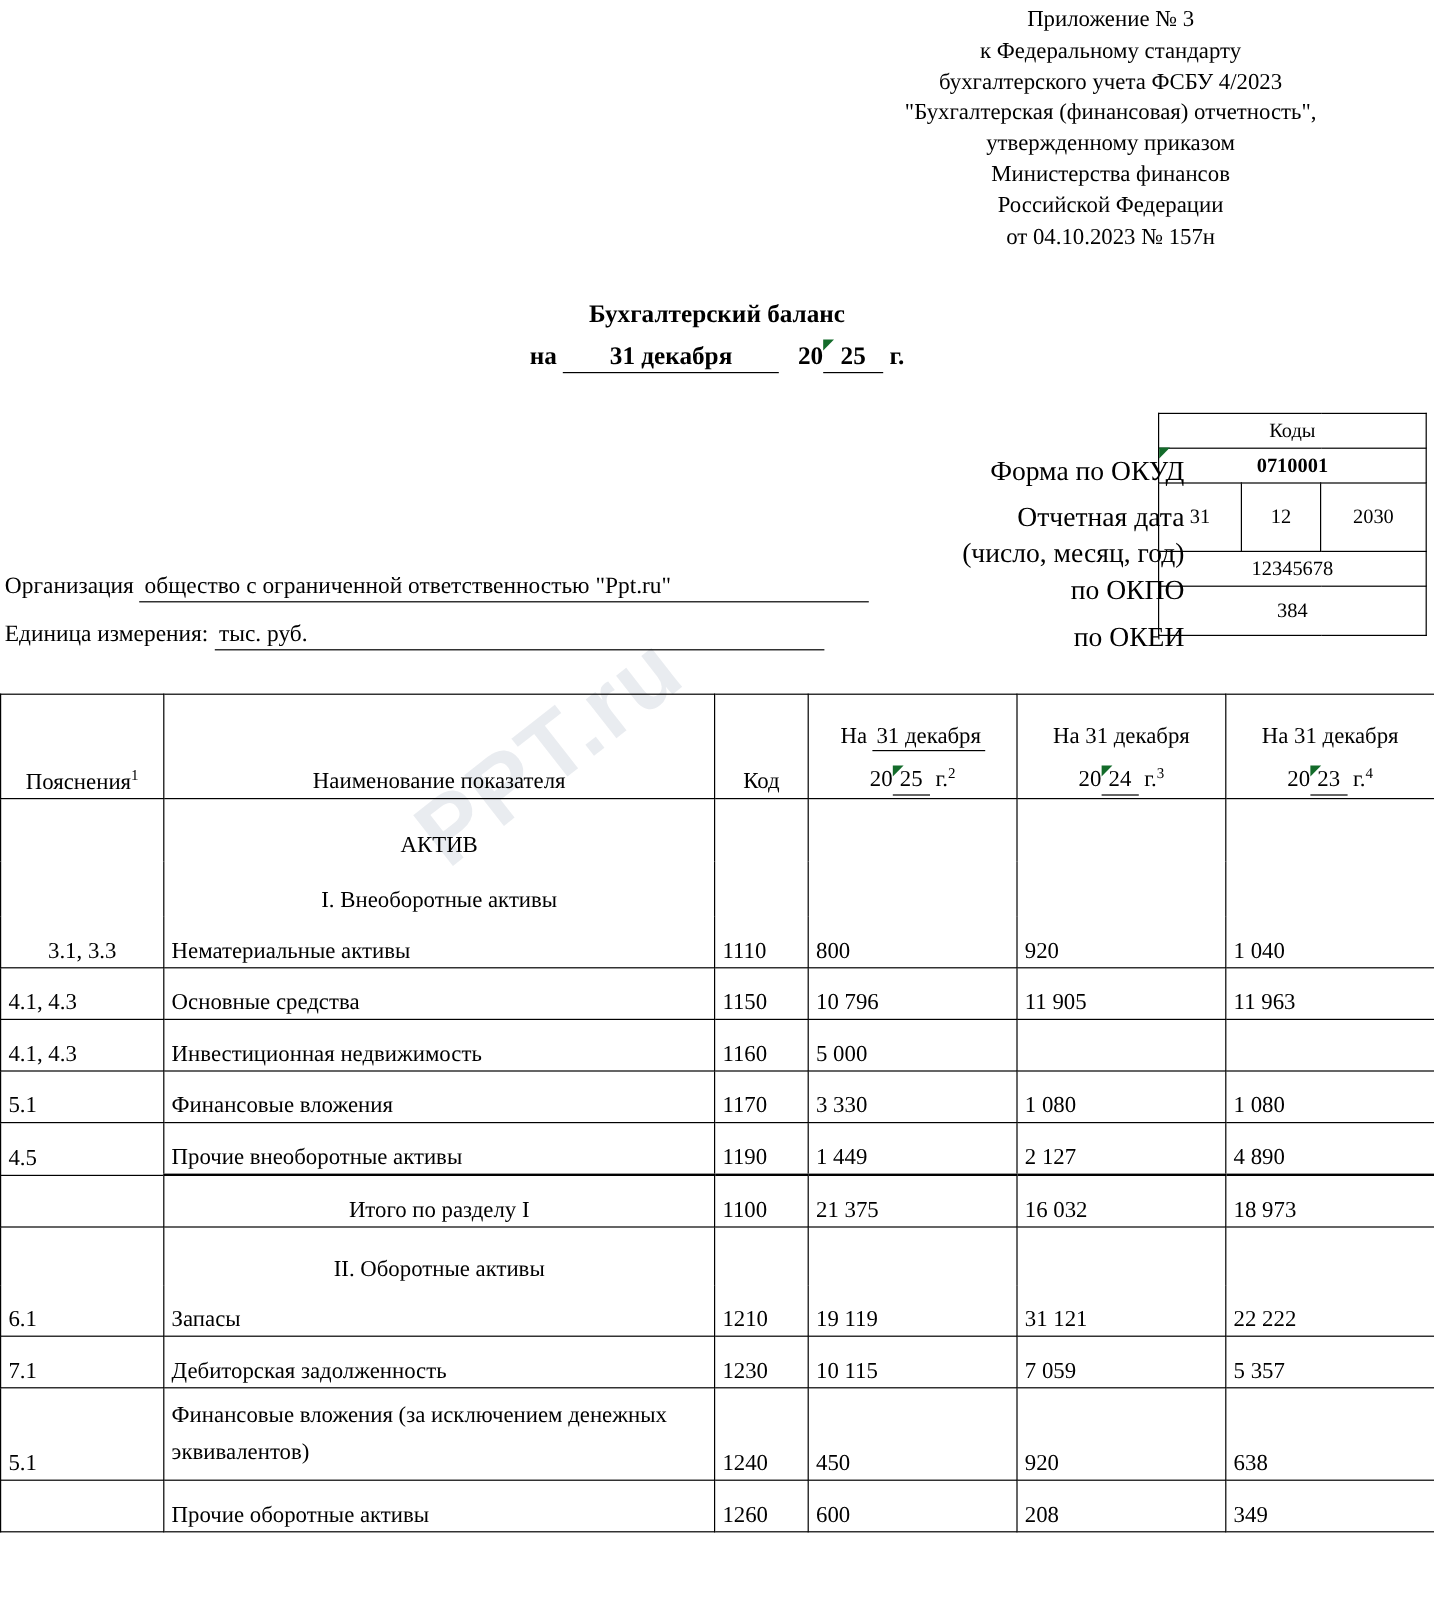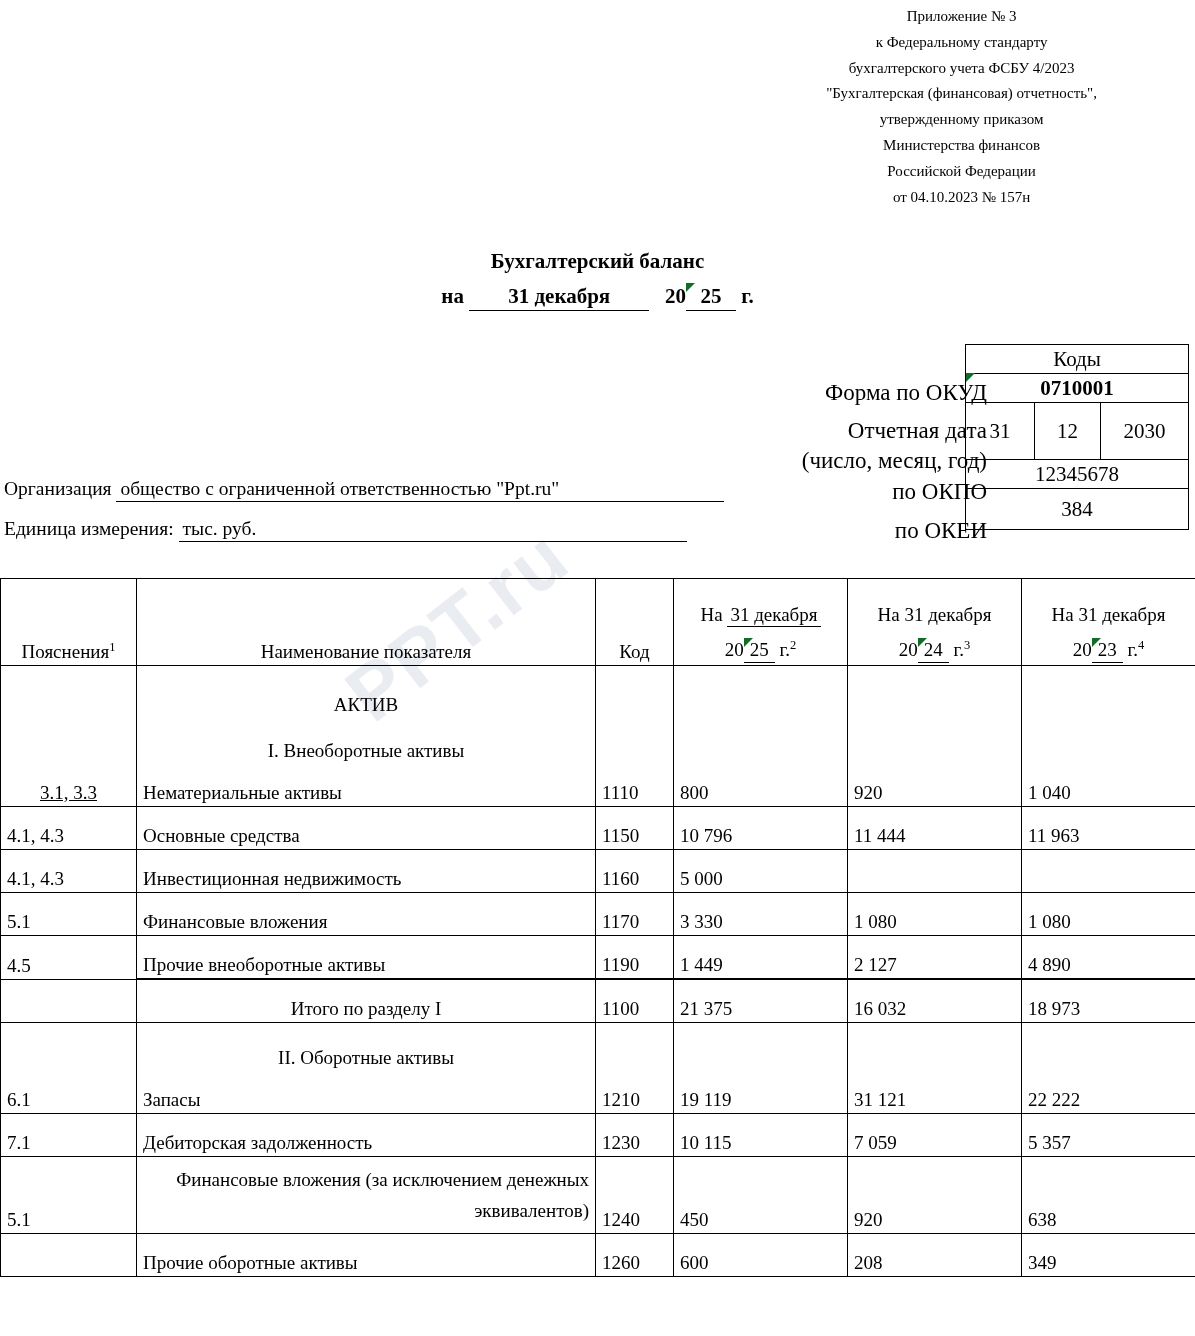--- a/index.html
+++ b/index.html
@@ -37,21 +37,21 @@
     z-index: 0;
     font-family: "Liberation Sans", sans-serif;
   }
 
   
   .legal {
     position: absolute;
     right: 98px;
     top: 4px;
     text-align: center;
-    font-size: 15px;
+    font-size: 19px;
     line-height: 25.8px;
     z-index: 2;
   }
 
   
   .doc-title {
     position: absolute;
     left: 0;
     right: 0;
     top: 249px;
@@ -96,21 +96,21 @@
   .codes {
     position: absolute;
     right: 6px;
     top: 344px;
     border-collapse: collapse;
     z-index: 2;
   }
   .codes td {
     border: 1.1px solid #000;
     text-align: center;
-    font-size: 21px;
+    font-size: 17px;
     height: 26px;
     padding: 1px 4px;
   }
   .codes .w-full { width: 196px; }
   .codes .w-d { width: 60px; }
   .codes .w-m { width: 57px; }
   .codes .w-y { width: 79px; }
   .cell-rel { position: relative; font-weight: bold; }
 
   .codes-label {
@@ -324,34 +324,34 @@
     <tr>
       <td style="border-top:none; border-bottom:none;"></td>
       <td class="sect-sub" style="height:42px; border-top:none; border-bottom:none;">I. Внеоборотные активы</td>
       <td style="border-top:none; border-bottom:none;"></td>
       <td style="border-top:none; border-bottom:none;"></td>
       <td style="border-top:none; border-bottom:none;"></td>
       <td style="border-top:none; border-bottom:none;"></td>
     </tr>
 
     <tr class="row-h-std">
-      <td class="c-expl val-mid" style="border-top:none;text-decoration:underline;">3.1, 3.3</td>
+      <td class="c-expl val-mid" style="border-top:none;">3.1, 3.3</td>
       <td class="name-mid" style="border-top:none;">Нематериальные активы</td>
       <td class="val-mid" style="border-top:none;">1110</td>
       <td class="val-mid" style="border-top:none;">800</td>
       <td class="val-mid" style="border-top:none;">920</td>
       <td class="val-mid" style="border-top:none;">1 040</td>
     </tr>
 
     <tr class="row-h-std">
       <td class="val-mid">4.1, 4.3</td>
       <td class="name-mid">Основные средства</td>
       <td class="val-mid">1150</td>
       <td class="val-mid">10 796</td>
-      <td class="val-mid">11 444</td>
+      <td class="val-mid">11 905</td>
       <td class="val-mid">11 963</td>
     </tr>
 
     <tr class="row-h-std">
       <td class="val-mid">4.1, 4.3</td>
       <td class="name-mid">Инвестиционная недвижимость</td>
       <td class="val-mid">1160</td>
       <td class="val-mid">5 000</td>
       <td class="val-mid"></td>
       <td class="val-mid"></td>
@@ -406,21 +406,21 @@
       <td class="val-mid">7.1</td>
       <td class="name-mid">Дебиторская задолженность</td>
       <td class="val-mid">1230</td>
       <td class="val-mid">10 115</td>
       <td class="val-mid">7 059</td>
       <td class="val-mid">5 357</td>
     </tr>
 
     <tr class="row-h-big">
       <td class="val-mid">5.1</td>
-      <td class="name-mid" style="vertical-align:middle; line-height:31px;text-align:right;">Финансовые вложения (за исключением денежных эквивалентов)</td>
+      <td class="name-mid" style="vertical-align:middle; line-height:31px;">Финансовые вложения (за исключением денежных эквивалентов)</td>
       <td class="val-mid">1240</td>
       <td class="val-mid">450</td>
       <td class="val-mid">920</td>
       <td class="val-mid">638</td>
     </tr>
 
 
     <tr class="row-h-std">
       <td class="val-mid"></td>
       <td class="name-mid">Прочие оборотные активы</td>

